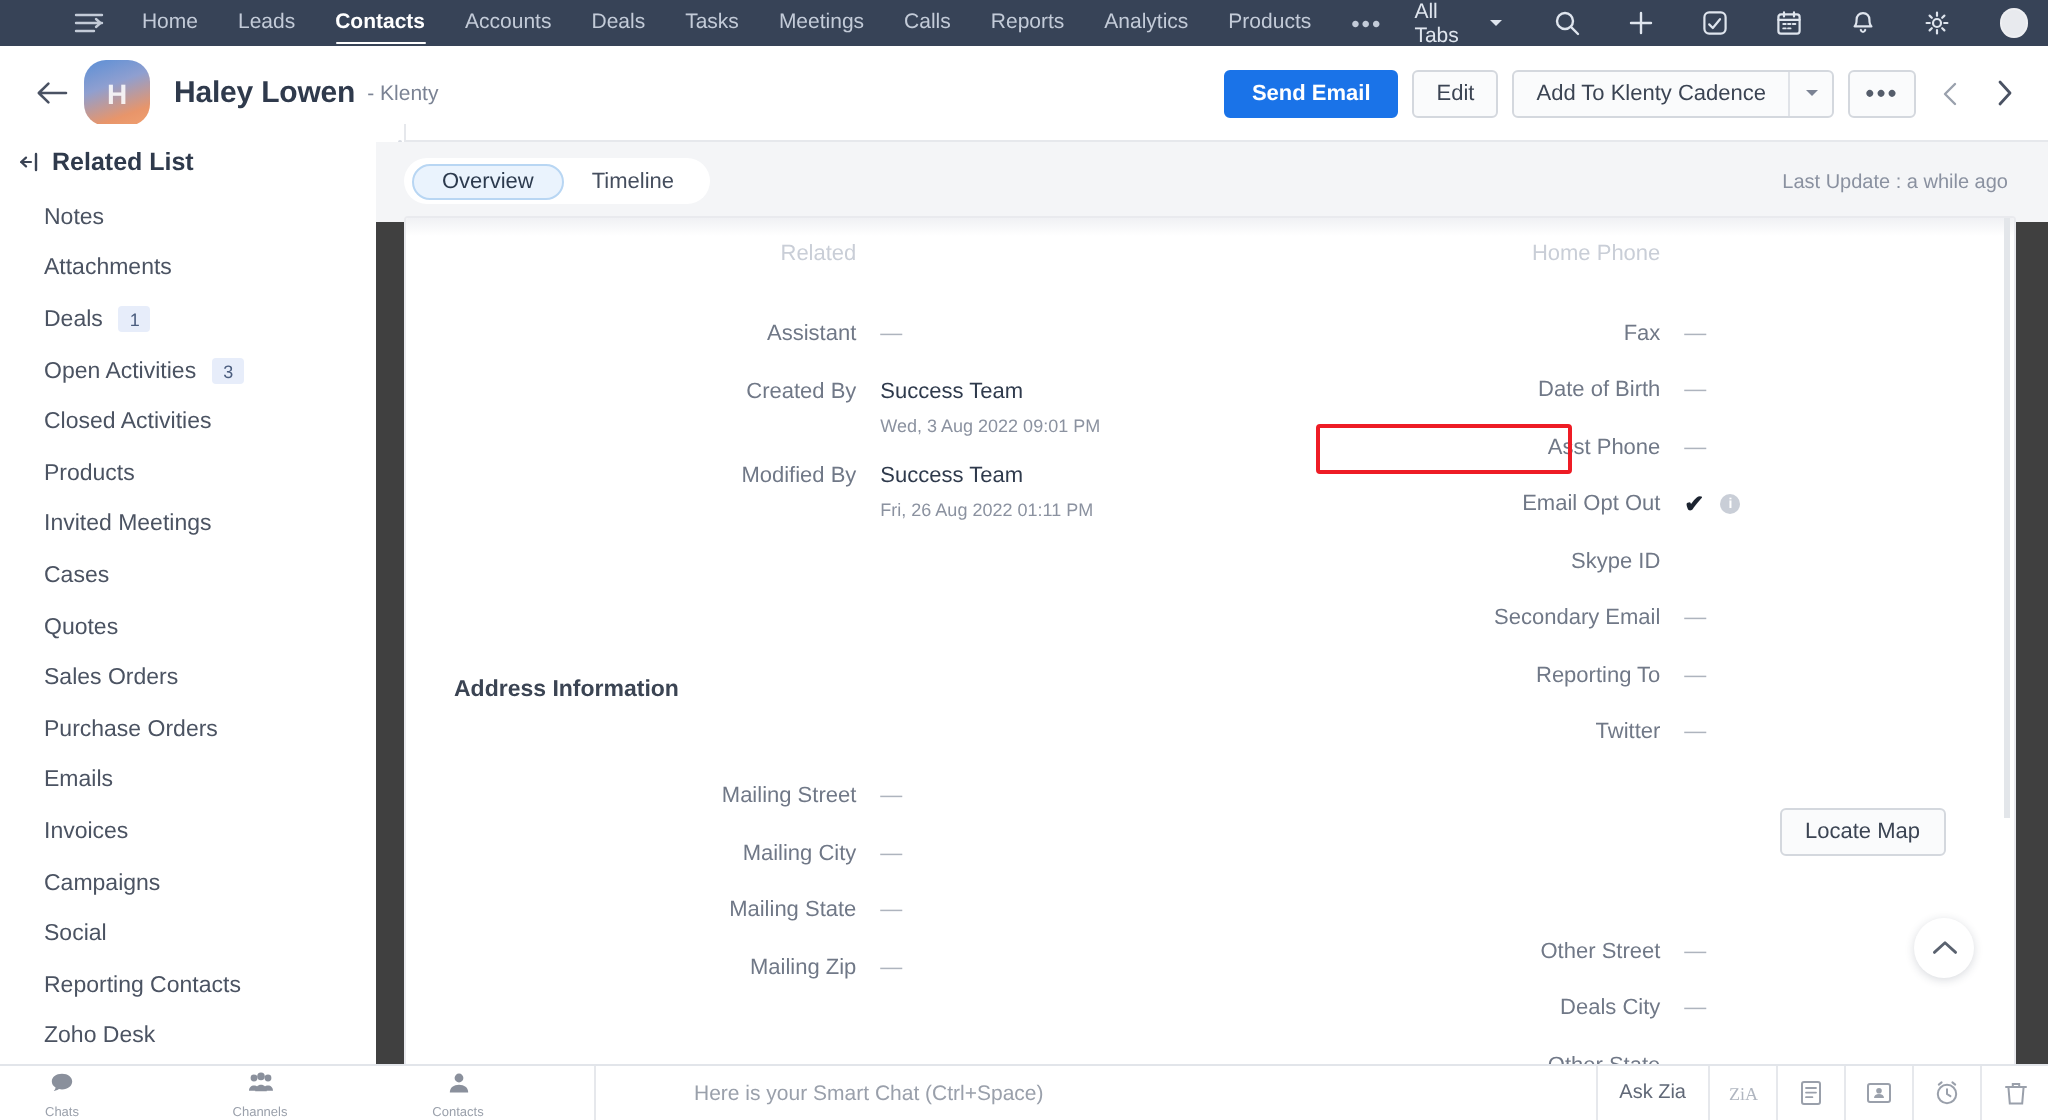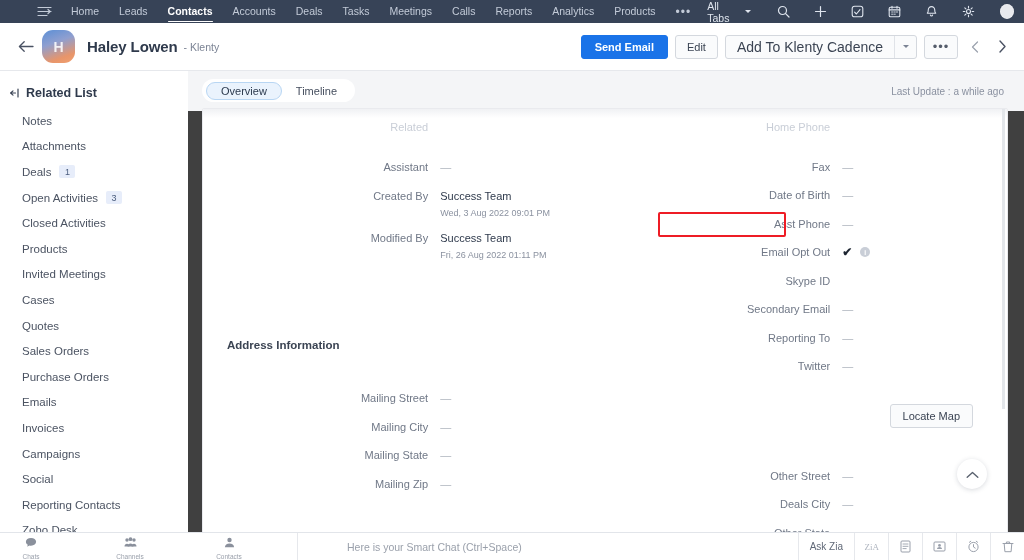--- a/index.html
+++ b/index.html
@@ -54,29 +54,29 @@
   .rec-name { margin-left:12px; font-size:15px; font-weight:bold; color:#2f3a4c; letter-spacing:-0.1px;}
   .rec-sub { margin-left:6px; font-size:10.5px; color:#7b8394; }
   .hdr-actions { margin-left:auto; display:flex; align-items:center; gap:7px; }
   .btn {
     height:24px; border:1px solid #d4d8de; border-radius:3px; background:#fafbfc;
     font-size:11px; color:#3b4453; padding:0 11px; display:flex; align-items:center;
     white-space:nowrap;
   }
   .btn-primary { background:#1a73e8; border-color:#1a73e8; color:#fff; font-weight:bold; padding:0 13px;}
   .btn-split { display:flex; align-items:center; border:1px solid #d4d8de; border-radius:3px; background:#fafbfc; height:24px; }
-  .btn-split .lbl { font-size:14px; color:#3b4453; padding:0 11px; display:flex;align-items:center;height:100%;}
+  .btn-split .lbl { font-size:11px; color:#3b4453; padding:0 11px; display:flex;align-items:center;height:100%;}
   .btn-split .arrow { width:22px;height:100%;display:flex;align-items:center;justify-content:center;border-left:1px solid #e0e3e8;}
   .btn-dots { width:34px; justify-content:center; padding:0; font-size:13px; letter-spacing:1px; color:#555d6b; }
   .chev { width:20px;height:24px;display:flex;align-items:center;justify-content:center;color:#8c93a0;}
   .chev.strong { color:#4a5263; }
 
   
   .sidebar {
-    position:absolute; left:0; top:74px; width:203px; bottom:28px;
+    position:absolute; left:0; top:62px; width:203px; bottom:28px;
     background:#ffffff; border-right:1px solid #e6e8ec; overflow:hidden;
   }
   .rl-title { display:flex; align-items:center; gap:7px; padding:12px 0 8px 10px; }
   .rl-title .collapse-ic { color:#3a4354; font-size:10px; display:flex; align-items:center;}
   .rl-title .txt { font-size:12.5px; font-weight:bold; color:#2f3a4c; }
   .rl-item {
     height:25.6px; display:flex; align-items:center; padding-left:22px;
     font-size:11.5px; color:#4b5362;
   }
   .badge {

